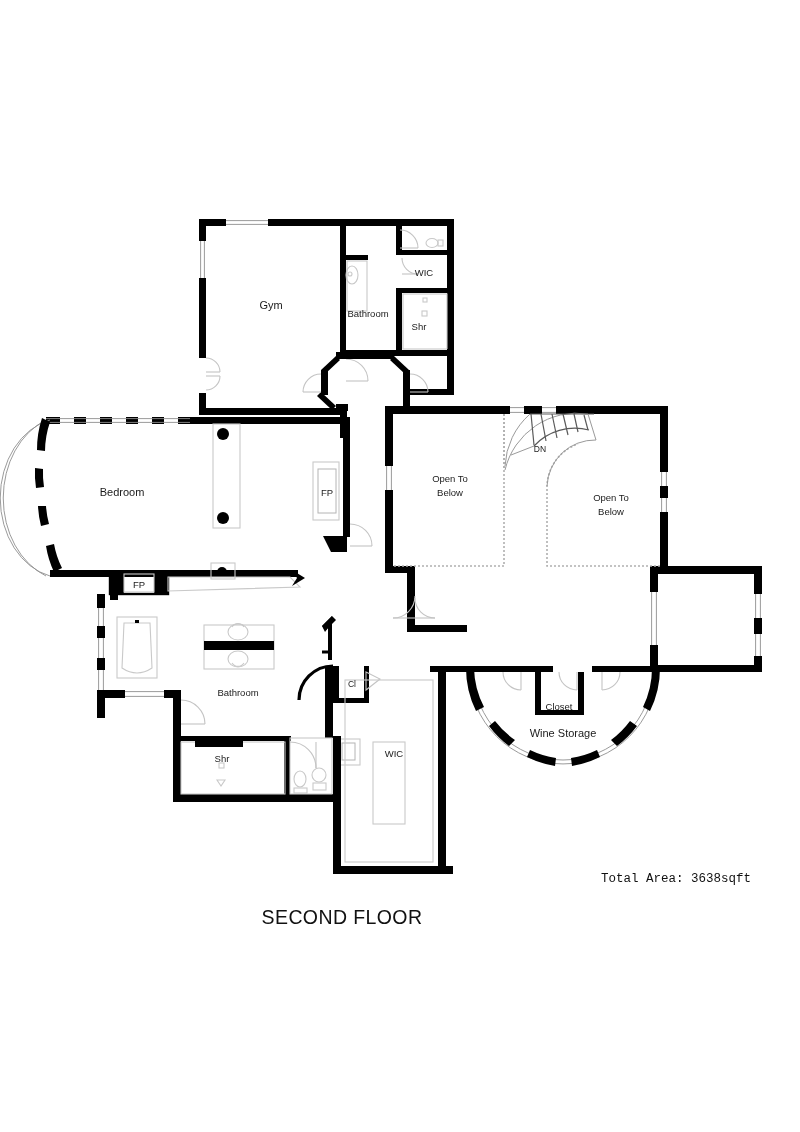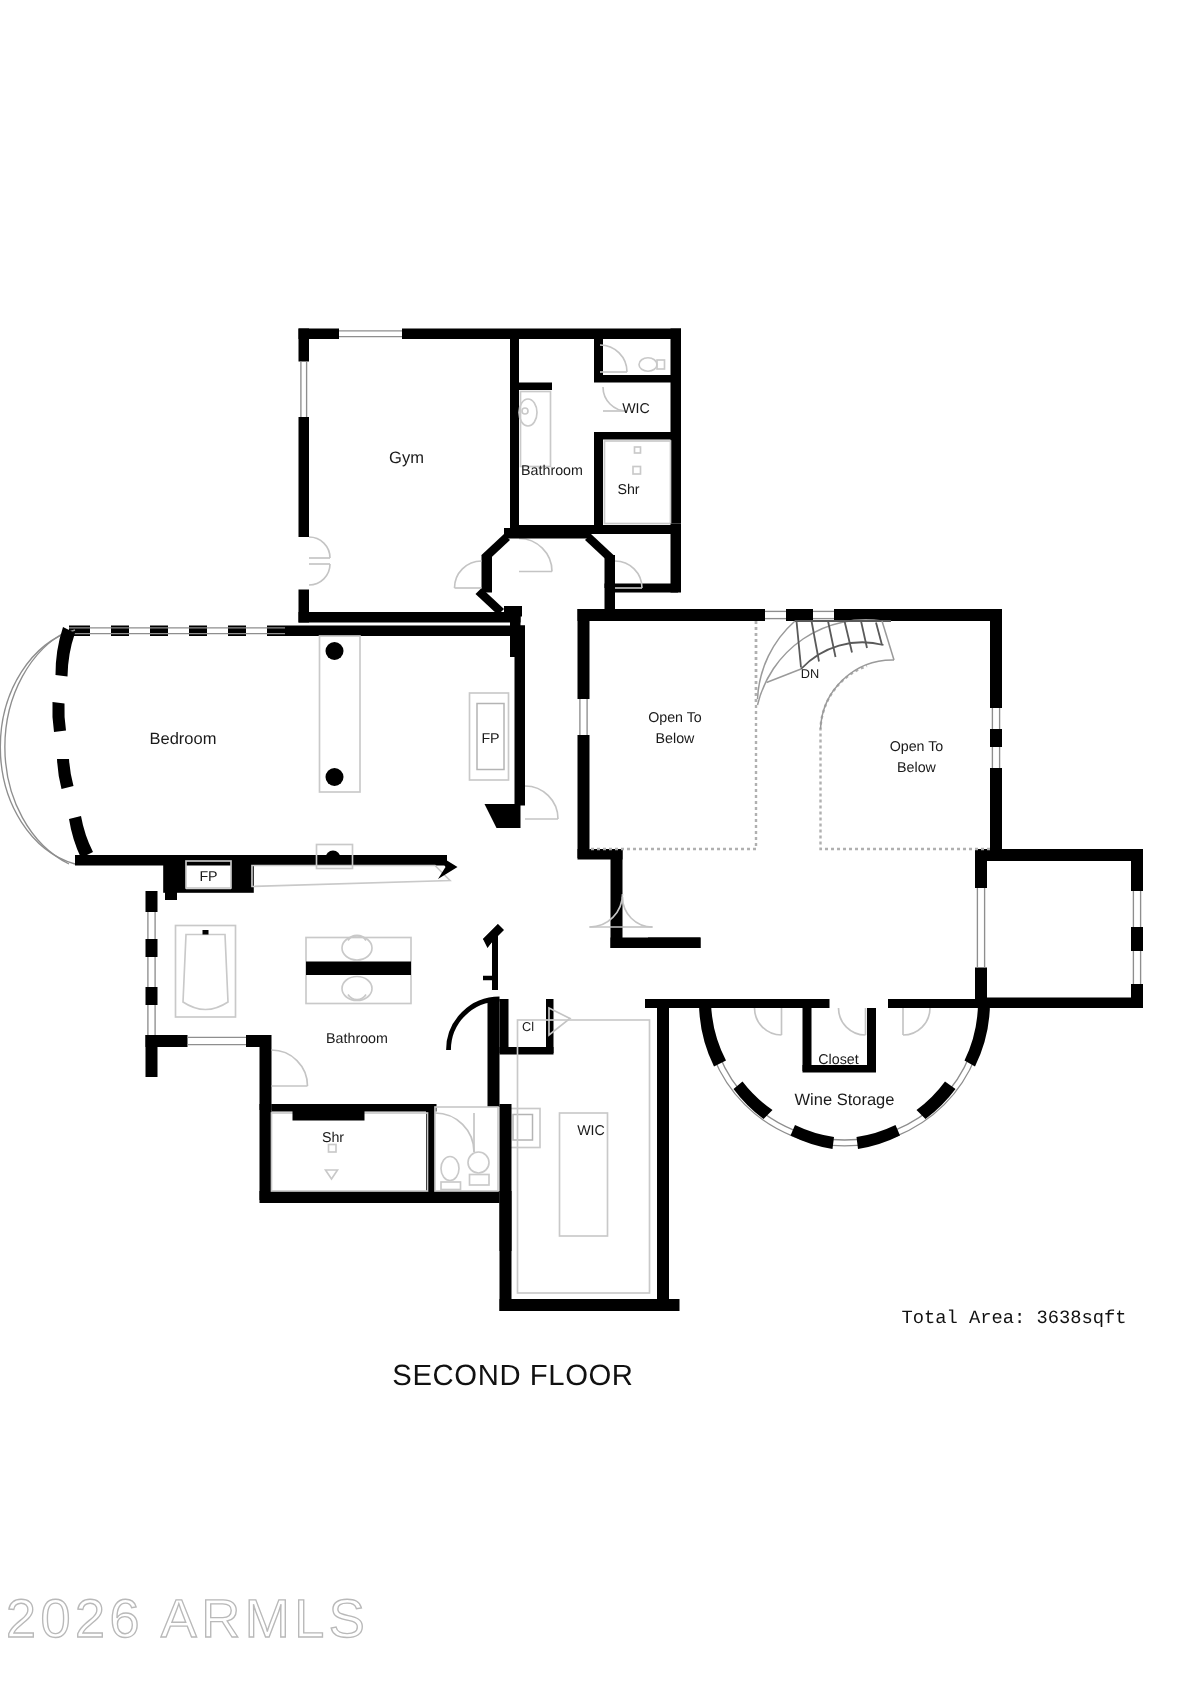--- a/index.html
+++ b/index.html
@@ -507,15 +507,14 @@
       <text class="rmlabel-sm" x="559" y="707">Closet</text>
       <text class="rmlabel" x="563" y="734">Wine Storage</text>
     </g>
 
   </svg>
 
   <div class="area-note">Total Area: 3638sqft</div>
 
   <div class="floor-title">SECOND FLOOR</div>
 
-  <div class="watermark">2026 ARMLS</div>
 
 </div>
 
 </body></html>

